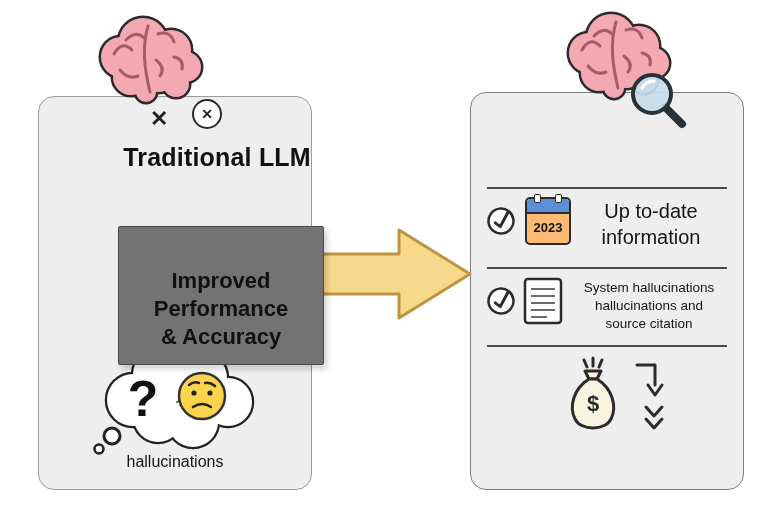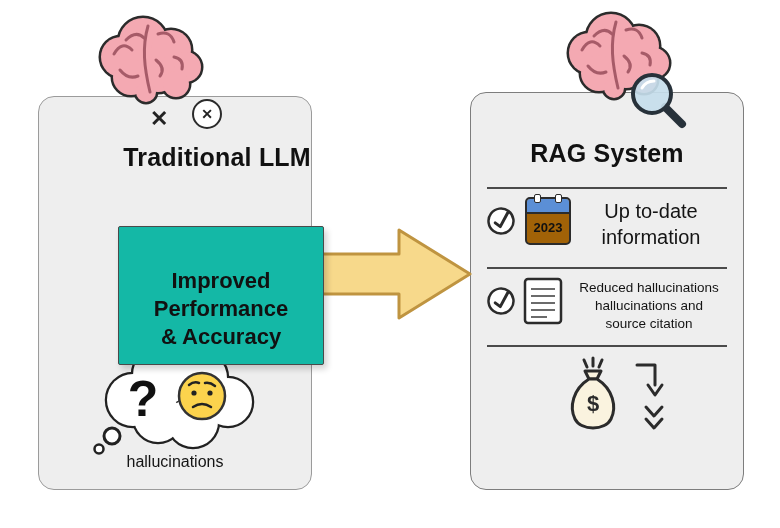--- a/index.html
+++ b/index.html
@@ -24,21 +24,21 @@
     font-size:22px;font-weight:bold;color:#222;line-height:1;
   }
   .x-circle{
     position:absolute;left:192px;top:99px;width:26px;height:26px;z-index:3;
     border:2px solid #2b2b2b;border-radius:50%;background:#fff;
     display:flex;align-items:center;justify-content:center;
     font-size:14px;font-weight:bold;color:#222;
   }
   .center-box{
     position:absolute;left:118px;top:226px;width:192px;z-index:3;
-    background:#14b8a6;border:1.5px solid #4a4a4a;border-radius:2px;
+    background:#737373;border:1.5px solid #4a4a4a;border-radius:2px;
     box-shadow:3px 4px 6px rgba(0,0,0,.18);
     padding:12px 6px;text-align:center;
     font-size:22px;font-weight:bold;line-height:1.28;white-space:pre-line;color:#111;
   }
   .arrow-svg{position:absolute;left:302px;top:224px;z-index:2;}
   .brain-svg{position:absolute;z-index:2;}
   .brain-left{left:86px;top:12px;}
   .brain-right{left:554px;top:8px;}
   .cloud-svg{position:absolute;left:88px;top:330px;z-index:2;}
   .caption{
@@ -48,21 +48,21 @@
   .cap-left{top:356px;}
   .cap-right{top:350px;}
   .divider{
     position:absolute;left:16px;width:calc(100% - 32px);height:1.5px;background:#4a4a4a;
   }
   .d1{top:94px;} .d2{top:174px;} .d3{top:252px;}
   .check-svg{position:absolute;width:32px;height:32px;}
   .ck1{left:14px;top:112px;} .ck2{left:14px;top:192px;}
   .calendar{
     position:absolute;left:54px;top:104px;width:46px;height:48px;
-    background:#a16207;border:2px solid var(--outline-dark,#2b2b2b);border-radius:5px;
+    background:#fdba74;border:2px solid var(--outline-dark,#2b2b2b);border-radius:5px;
     box-sizing:border-box;
   }
   .calendar .hdr{
     height:13px;background:var(--calendar-blue,#5b8fd6);
     border-bottom:2px solid var(--outline-dark,#2b2b2b);border-radius:3px 3px 0 0;position:relative;
   }
   .calendar .ring{
     position:absolute;top:-5px;width:5px;height:7px;background:#fff;
     border:1.5px solid var(--outline-dark,#2b2b2b);border-radius:2px;
   }
@@ -158,21 +158,20 @@
   <svg class="arrow-svg" width="172" height="100" viewBox="0 0 172 100">
     <polygon points="0,30 97,30 97,6 168,50 97,94 97,70 0,70" style="fill:var(--arrow-fill,#f7d98b);stroke:var(--arrow-stroke,#bf9440)" stroke-width="3" stroke-linejoin="round"></polygon>
   </svg>
   <div class="center-box">
     <span>Improved
 Performance
 &amp; Accuracy</span>
   </div>
 
   <div class="panel panel-right">
-    <div class="panel-title pt-right">RAG System</div>
 
     <div class="divider d1"></div>
 
     <svg class="check-svg ck1" viewBox="0 0 32 32">
       <g transform="rotate(-8 16 16)">
         <circle cx="16" cy="16" r="12.5" fill="#fff" stroke="#2b2b2b" stroke-width="2.5"></circle>
         <path d="M10 17 l4.5 4.5 L24 8.5" stroke="#2b2b2b" stroke-width="3" fill="none" stroke-linecap="round" stroke-linejoin="round"></path>
       </g>
     </svg>
     <div class="calendar">
@@ -196,21 +195,21 @@
     <svg class="doc-svg" width="40" height="48" viewBox="0 0 40 48">
       <rect x="2" y="2" width="36" height="44" rx="3" fill="#fff" stroke="#2b2b2b" stroke-width="2.5"></rect>
       <g stroke="#6b6b6b" stroke-width="2">
         <line x1="8" y1="12" x2="32" y2="12"></line>
         <line x1="8" y1="19" x2="32" y2="19"></line>
         <line x1="8" y1="26" x2="32" y2="26"></line>
         <line x1="8" y1="33" x2="32" y2="33"></line>
         <line x1="8" y1="40" x2="24" y2="40"></line>
       </g>
     </svg>
-    <div class="feature-text ft2">Reduced hallucinations
+    <div class="feature-text ft2">System hallucinations
 hallucinations and
 source citation</div>
 
     <div class="divider d3"></div>
 
     <svg class="bag-svg" width="64" height="80" viewBox="0 0 64 80">
       <g stroke="#2b2b2b" stroke-width="3" stroke-linecap="round" stroke-linejoin="round">
         <path d="M26 12 l-3 -7" fill="none"></path>
         <path d="M32 11 l0 -8" fill="none"></path>
         <path d="M38 12 l3 -7" fill="none"></path>

